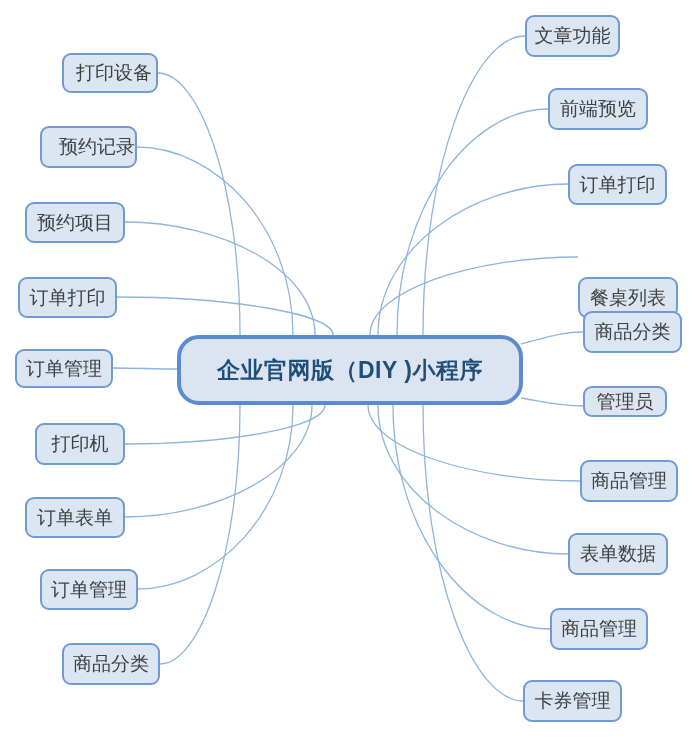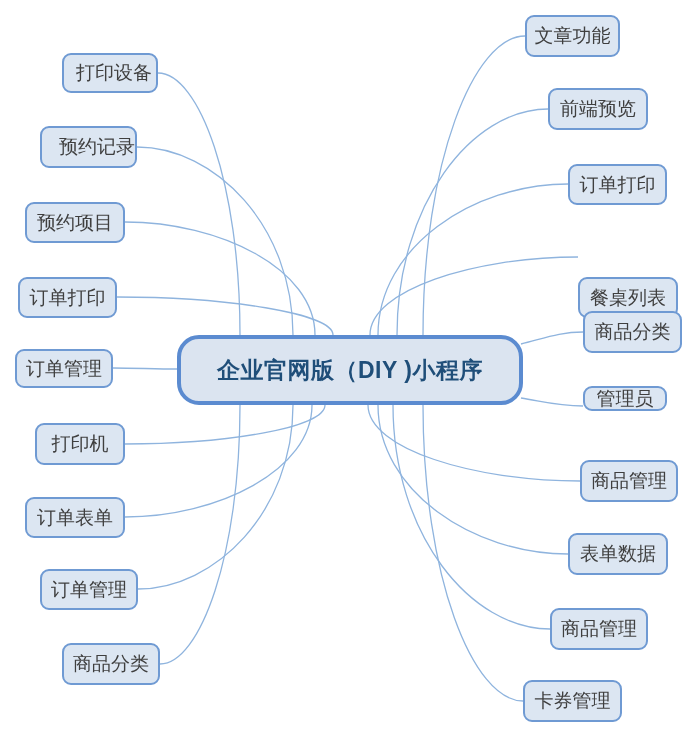--- a/index.html
+++ b/index.html
@@ -107,21 +107,21 @@
     </div>
     <div class="node" style="left: 568px; top: 164px; width: 99px; height: 41px;">
       <span>订单打印</span>
     </div>
     <div class="node" style="left: 578px; top: 237px; width: 100px; height: 41px; margin-top: 40px;">
       <span>餐桌列表</span>
     </div>
     <div class="node" style="left: 583px; top: 311px; width: 99px; height: 42px;">
       <span>商品分类</span>
     </div>
-    <div class="node" style="left: 583px; top: 386px; width: 84px; height: 25px;">
+    <div class="node" style="left: 583px; top: 386px; width: 84px; height: 31px;">
       <span>管理员</span>
     </div>
     <div class="node" style="left: 580px; top: 460px; width: 98px; height: 42px;">
       <span>商品管理</span>
     </div>
     <div class="node" style="left: 568px; top: 533px; width: 100px; height: 42px;">
       <span>表单数据</span>
     </div>
     <div class="node" style="left: 550px; top: 608px; width: 98px; height: 42px;">
       <span>商品管理</span>

